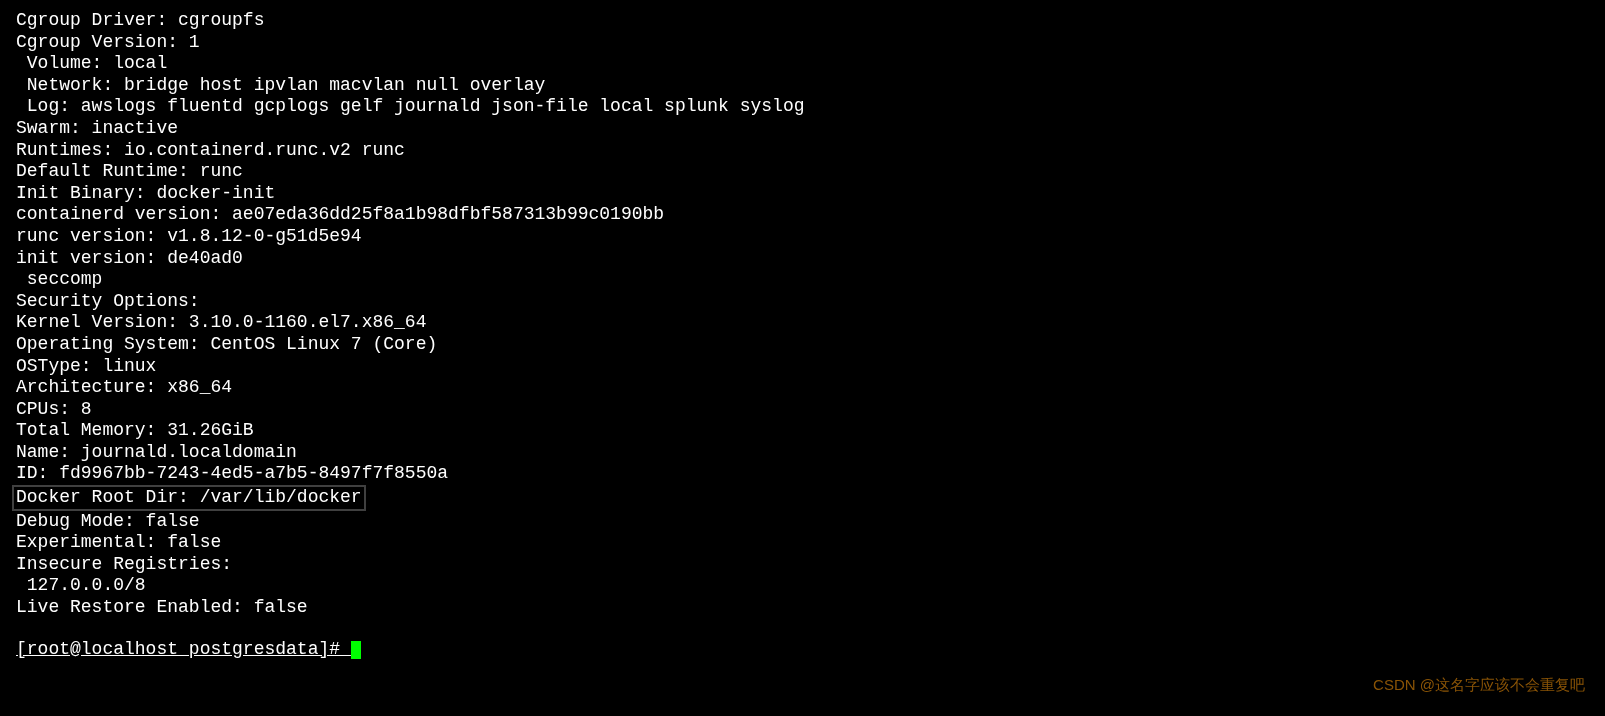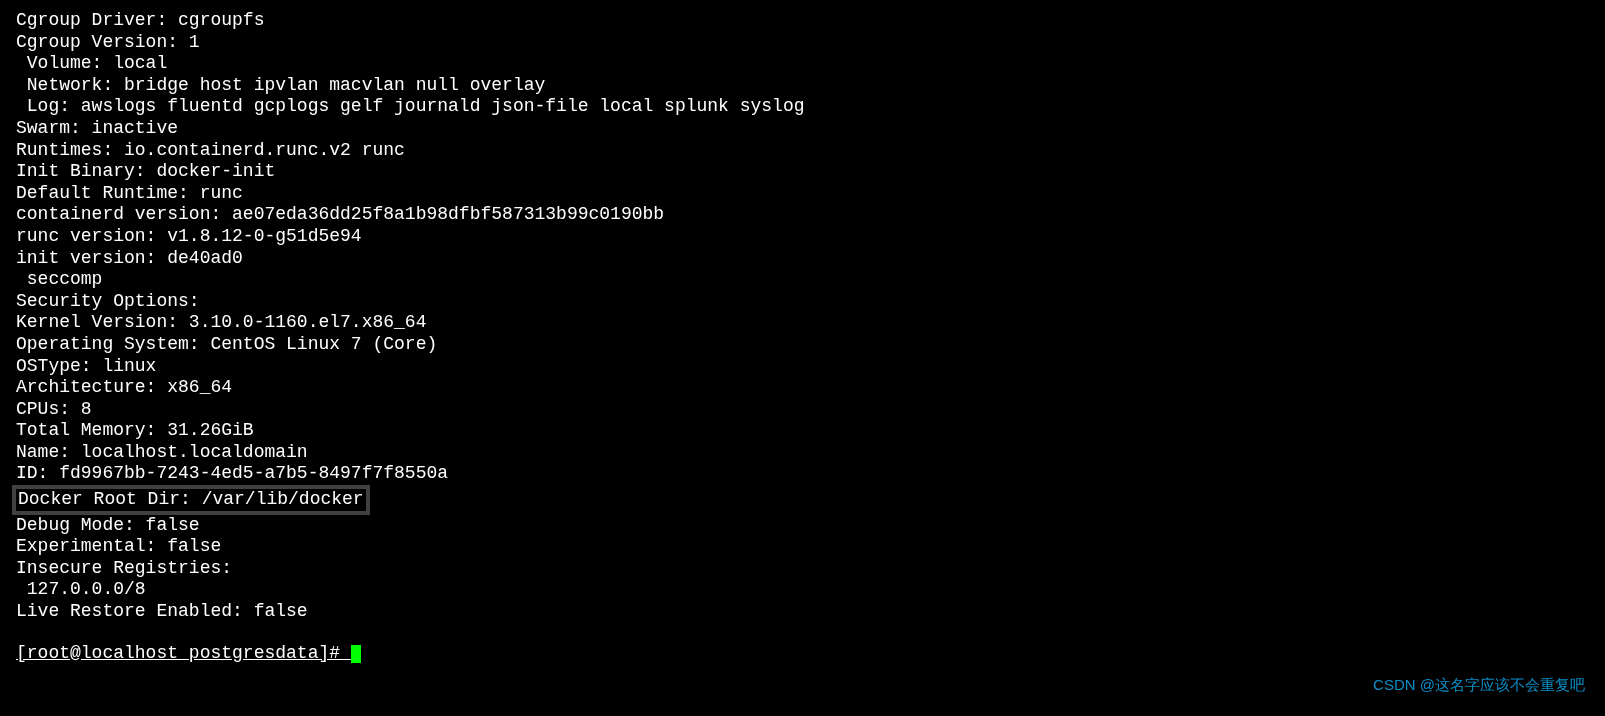--- a/index.html
+++ b/index.html
@@ -16,71 +16,71 @@
       padding: 10px 16px;
       width: 1605px;
       height: 716px;
       overflow: hidden;
       position: relative;
     }
     .terminal-line {
       white-space: pre;
     }
     .highlight-box {
-      border: 4px solid #404040;
+      border: 2px solid #404040;
       display: inline-block;
       padding: 0 2px;
       margin-left: -4px;
     }
     .prompt-line {
       margin-top: 20px;
       text-decoration: underline;
     }
     .cursor {
       display: inline-block;
       width: 10px;
       height: 18px;
       background-color: #00ff00;
       vertical-align: text-bottom;
     }
     .watermark {
       position: absolute;
       bottom: 22px;
       right: 20px;
-      color: #0ea5e9;
+      color: #a16207;
       font-family: sans-serif;
       font-size: 15px;
       opacity: 0.85;
     }
   </style>
 </head>
 <body>
 
 <div>
   <div class="terminal-line">Cgroup Driver: cgroupfs</div>
   <div class="terminal-line">Cgroup Version: 1</div>
   <div class="terminal-line"> Volume: local</div>
   <div class="terminal-line"> Network: bridge host ipvlan macvlan null overlay</div>
   <div class="terminal-line"> Log: awslogs fluentd gcplogs gelf journald json-file local splunk syslog</div>
   <div class="terminal-line">Swarm: inactive</div>
   <div class="terminal-line">Runtimes: io.containerd.runc.v2 runc</div>
+  <div class="terminal-line">Default Runtime: runc</div>
   <div class="terminal-line">Init Binary: docker-init</div>
-  <div class="terminal-line">Default Runtime: runc</div>
   <div class="terminal-line">containerd version: ae07eda36dd25f8a1b98dfbf587313b99c0190bb</div>
   <div class="terminal-line">runc version: v1.8.12-0-g51d5e94</div>
   <div class="terminal-line">init version: de40ad0</div>
   <div class="terminal-line"> seccomp</div>
   <div class="terminal-line">Security Options:</div>
   <div class="terminal-line">Kernel Version: 3.10.0-1160.el7.x86_64</div>
   <div class="terminal-line">Operating System: CentOS Linux 7 (Core)</div>
   <div class="terminal-line">OSType: linux</div>
   <div class="terminal-line">Architecture: x86_64</div>
   <div class="terminal-line">CPUs: 8</div>
   <div class="terminal-line">Total Memory: 31.26GiB</div>
-  <div class="terminal-line">Name: localhost.localdomain</div>
+  <div class="terminal-line">Name: journald.localdomain</div>
   <div class="terminal-line">ID: fd9967bb-7243-4ed5-a7b5-8497f7f8550a</div>
   <div class="terminal-line"><span class="highlight-box">Docker Root Dir: /var/lib/docker</span></div>
   <div class="terminal-line">Debug Mode: false</div>
   <div class="terminal-line">Experimental: false</div>
   <div class="terminal-line">Insecure Registries:</div>
   <div class="terminal-line"> 127.0.0.0/8</div>
   <div class="terminal-line">Live Restore Enabled: false</div>
 </div>
 
 <div class="terminal-line prompt-line"><span>[root@localhost postgresdata]# </span><span class="cursor"></span></div>

